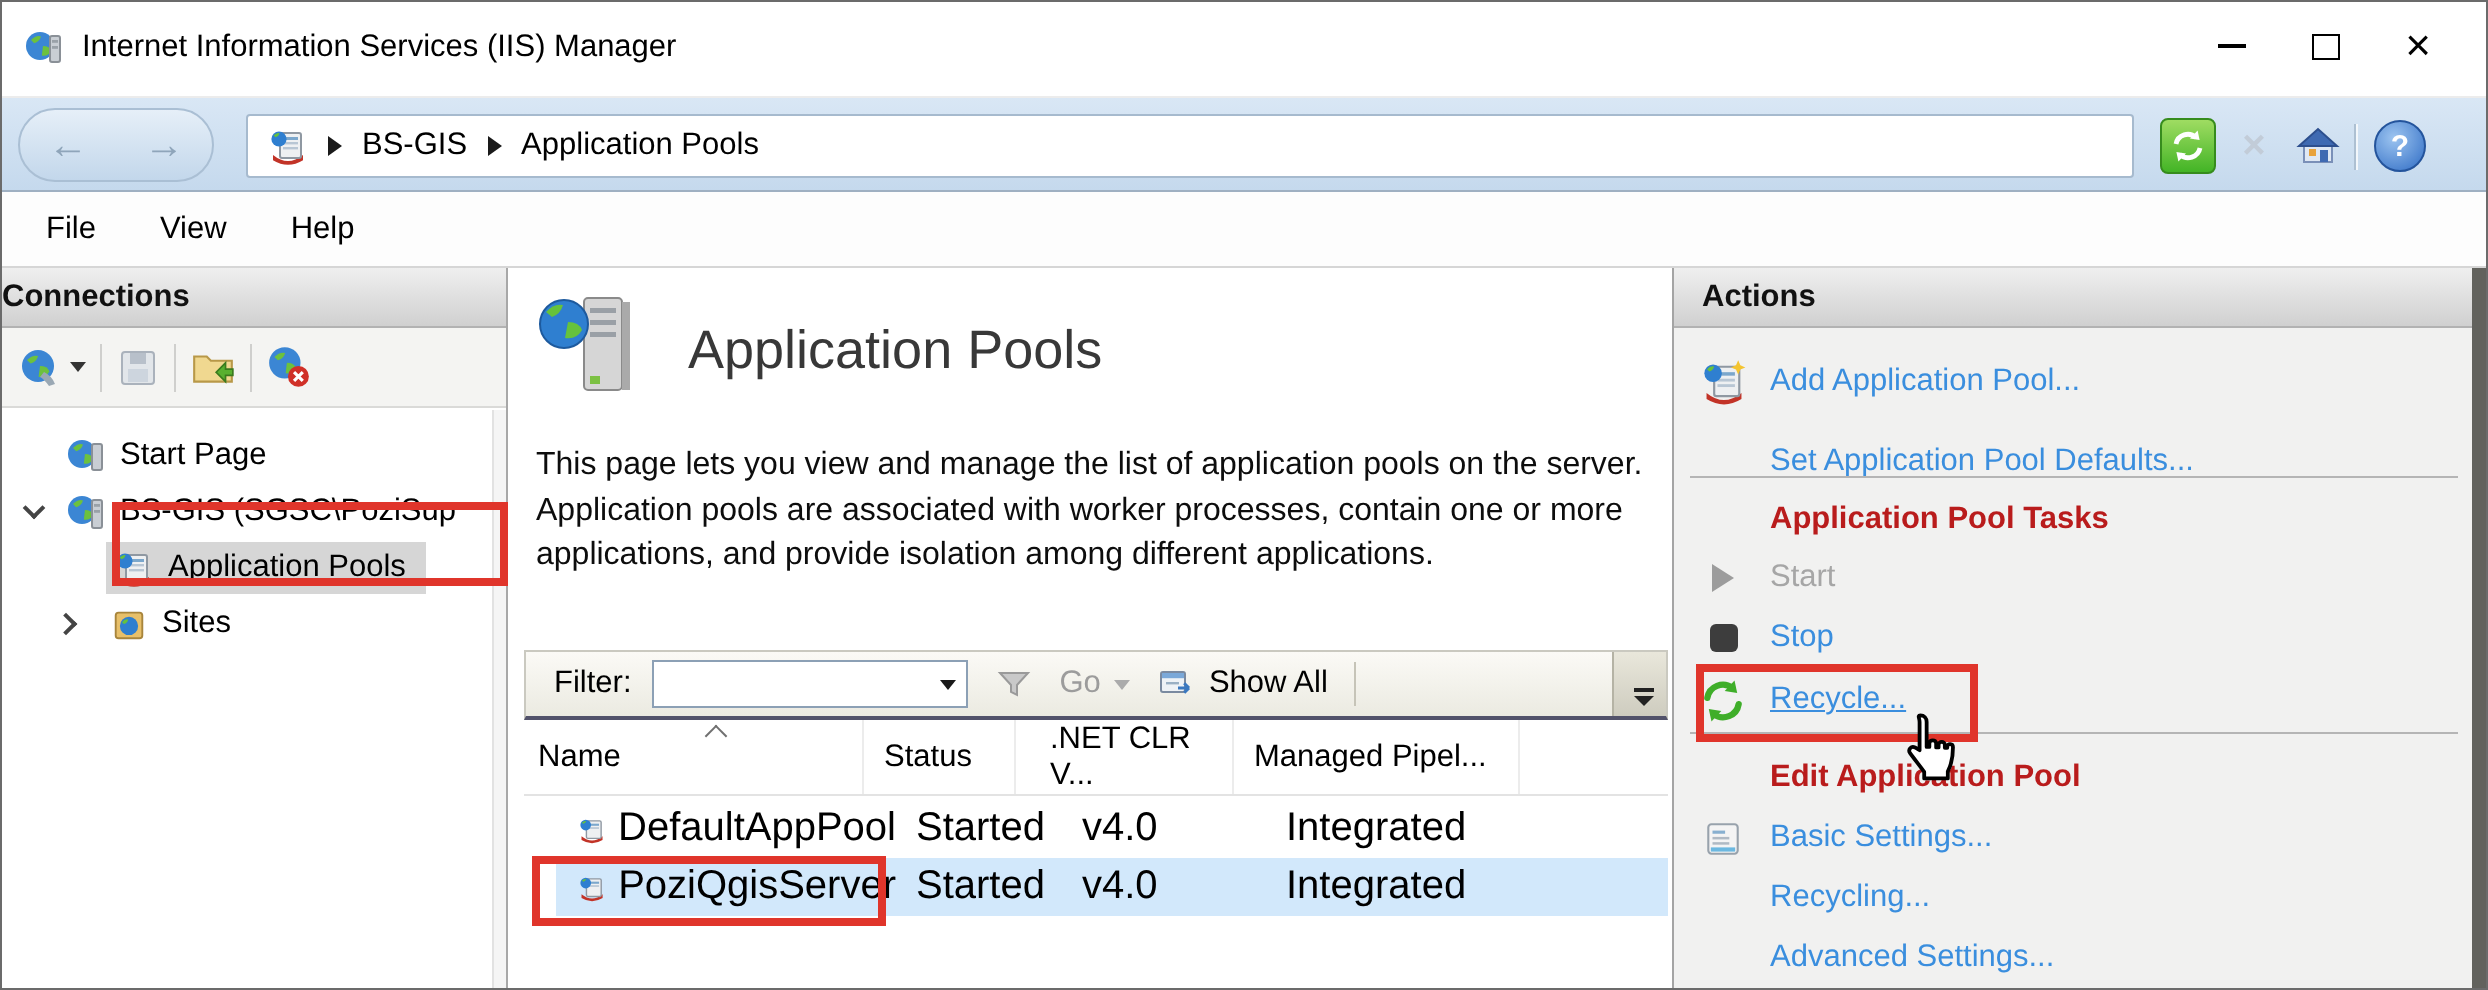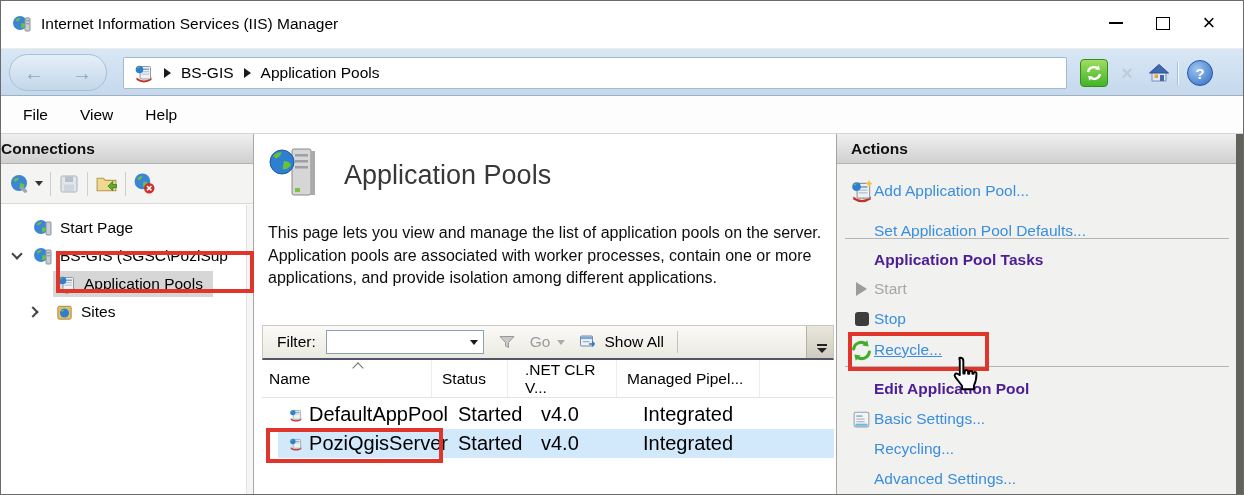--- a/index.html
+++ b/index.html
@@ -95,26 +95,26 @@
     border-left:1.7px solid #707070; border-top:1.7px solid #707070; transform:rotate(45deg); }
   .list-row { position:absolute; left:24px; right:2px; height:29px; display:flex; align-items:center; font-size:20px; }
   .row-1 { top:266px; } .row-2 { top:295px; background:#d2e8fb; }
   .rcell { display:flex; align-items:center; }
   .rc-name { width:170px; padding-left:11px; gap:6px; } .rc-status { width:76px; padding-left:10px; }
   .rc-clr { width:109px; padding-left:17px; } .rc-pipe { width:143px; padding-left:10px; }
 
   
   .actions { width:406px; height:100%; background:#f1f1f0; position:relative; }
   .actions .panel-header { padding-left:14px; }
-  .a-row { position:absolute; left:12px; right:16px; height:26px; display:flex; align-items:center; font-size:15.5px; }
+  .a-row { position:absolute; left:12px; right:16px; height:26px; display:flex; align-items:center; gap:11px; font-size:15.5px; }
   .a-icon { width:25px; display:flex; align-items:center; justify-content:center; flex-shrink:0; }
   .a-link { color:#3a8ede; }
   .a-link-u { color:#3a8ede; text-decoration:underline; }
   .a-gray { color:#a6a6a6; }
-  .a-bold { font-weight:bold; color:#4c1d95; }
+  .a-bold { font-weight:bold; color:#b91c1c; }
   .a-sep { position:absolute; left:8px; right:14px; height:1px; background:#b5b5b5; }
   .play-tri { width:0; height:0; border-left:11px solid #9c9c9c; border-top:7px solid transparent; border-bottom:7px solid transparent; }
   .stop-sq { width:14px; height:14px; background:#3d3d3d; border-radius:3px; }
   .scroll-strip { position:absolute; right:0; top:0; width:7px; height:100%; background:#62625d; z-index:5; }
 
   
   .red-box { position:absolute; border:4px solid #e0352b; z-index:90; }
   #rb-tree    { left:55px;  top:250px; width:198px; height:42px; }
   #rb-row     { left:265px; top:427px; width:177px; height:35px; }
   #rb-recycle { left:847px; top:331px; width:141px; height:39px; }

